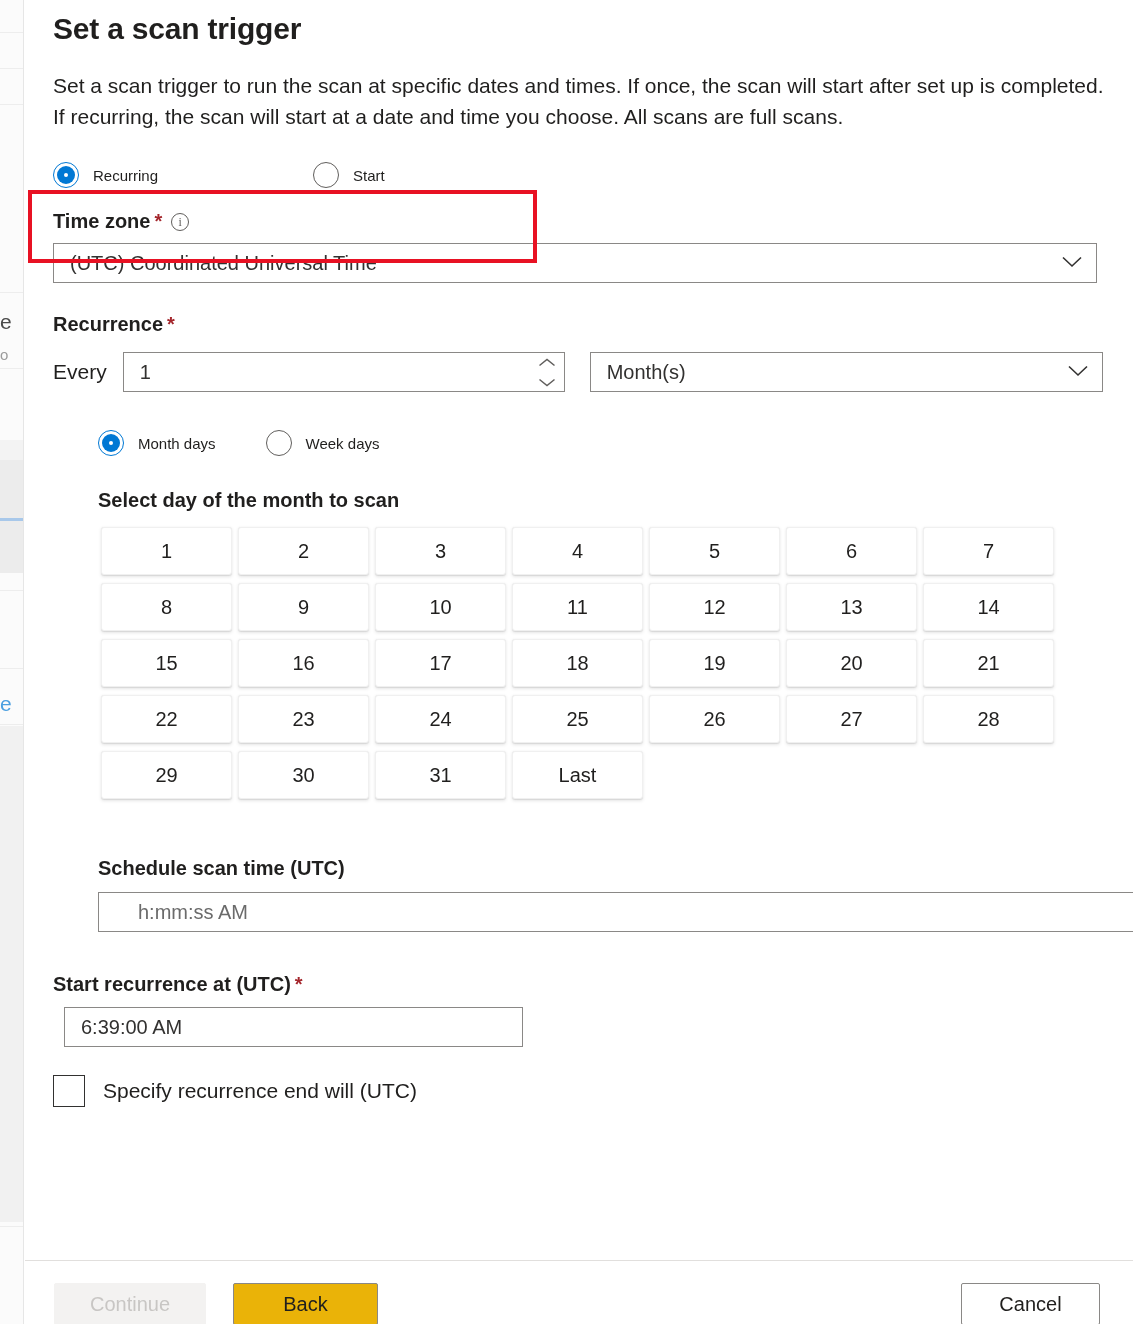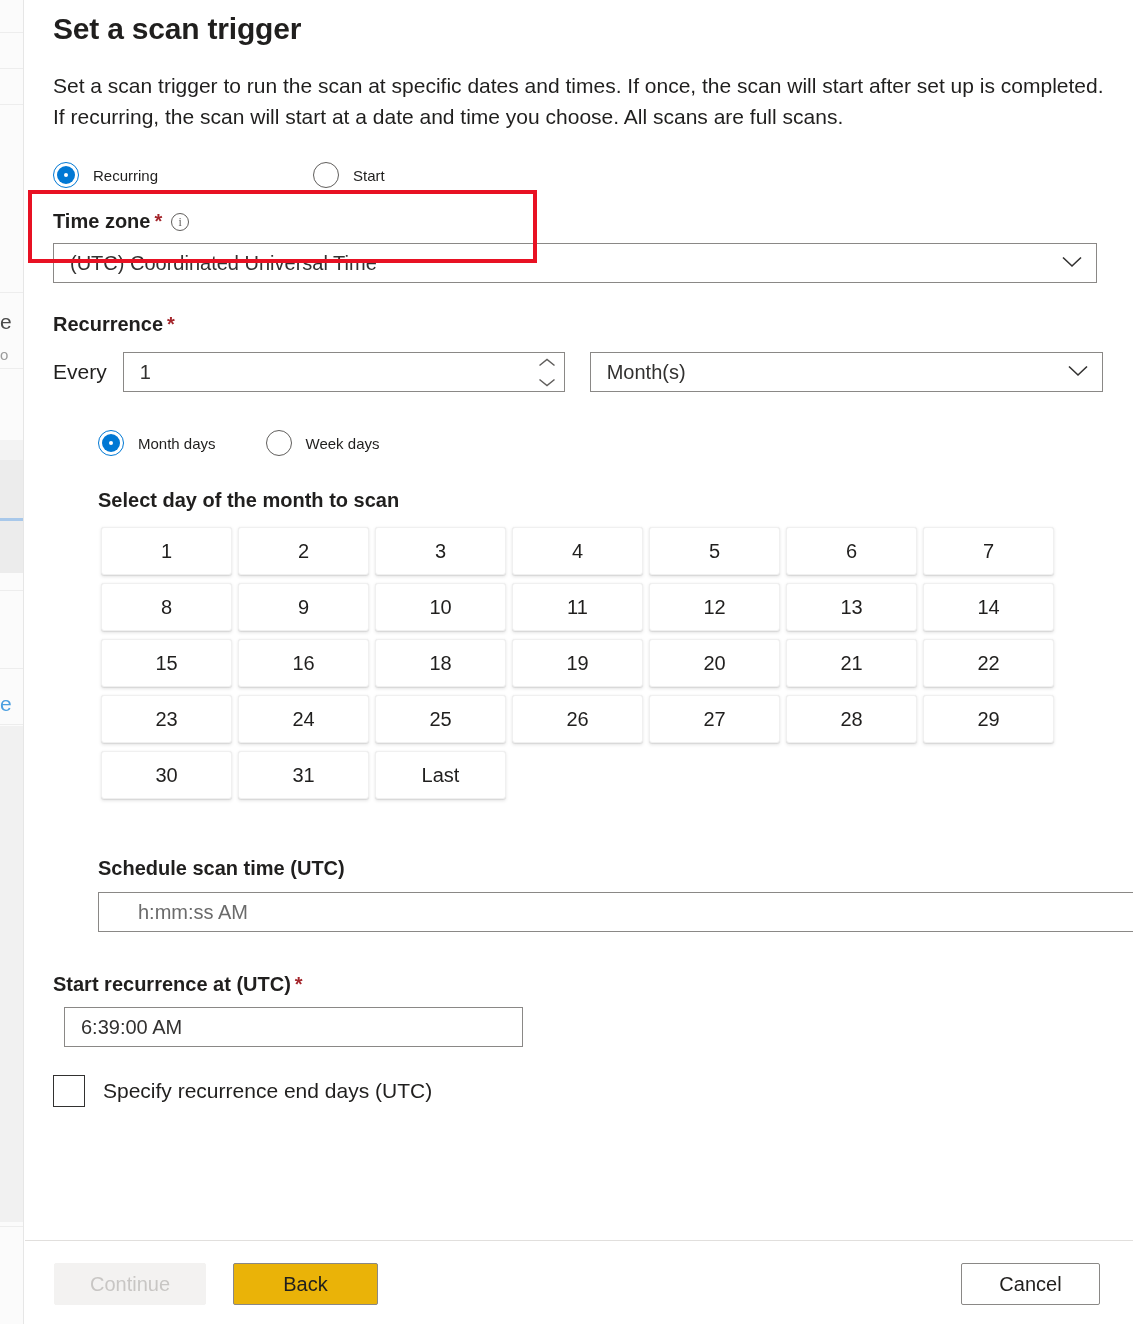--- a/index.html
+++ b/index.html
@@ -144,21 +144,21 @@
   .check-row { display: flex; align-items: center; margin-top: 28px; }
   .check-mark {
     width: 32px; height: 32px; border: 1px solid #323130;
     background: #fff; flex: none;
   }
   .check-label { margin-left: 18px; font-size: 21px; color: #201f1e; }
 
   
   #footer {
     position: absolute; left: 25px; bottom: 0;
-    width: 1108px; height: 84px;
+    width: 1108px; height: 64px;
     border-top: 1px solid #e1dfdd; background: #fff;
   }
   .btn {
     position: absolute; top: 22px; height: 42px;
     display: flex; align-items: center; justify-content: center;
     font-size: 20px; cursor: pointer; border-radius: 2px;
   }
   .btn.primary-disabled {
     left: 29px; width: 152px;
     background: #f3f2f1; color: #c8c6c4; border: 1px solid #f3f2f1;
@@ -284,20 +284,21 @@
           <div class="day-cell">7</div>
           <div class="day-cell">8</div>
           <div class="day-cell">9</div>
           <div class="day-cell">10</div>
           <div class="day-cell">11</div>
           <div class="day-cell">12</div>
           <div class="day-cell">13</div>
           <div class="day-cell">14</div>
           <div class="day-cell">15</div>
           <div class="day-cell">16</div>
+          <div class="day-cell">17</div>
           <div class="day-cell">18</div>
           <div class="day-cell">19</div>
           <div class="day-cell">20</div>
           <div class="day-cell">21</div>
           <div class="day-cell">22</div>
           <div class="day-cell">23</div>
           <div class="day-cell">24</div>
           <div class="day-cell">25</div>
           <div class="day-cell">26</div>
           <div class="day-cell">27</div>
@@ -320,21 +321,21 @@
     </div>
 
     <div style="display:flex;align-items:center;margin-top:11px;">
       <div class="textbox" style="width:459px;margin-left:11px;">
         <span class="val">6:39:00 AM</span>
       </div>
     </div>
 
     <div class="check-row">
       <span class="check-mark"></span>
-      <span class="check-label">Specify recurrence end days (UTC)</span>
+      <span class="check-label">Specify recurrence end will (UTC)</span>
     </div>
 
   </div>
 
   <div id="highlight-box"></div>
 </div>
 
 <div id="footer">
   <div class="btn primary-disabled">Continue</div>
   <div class="btn secondary">Back</div>

